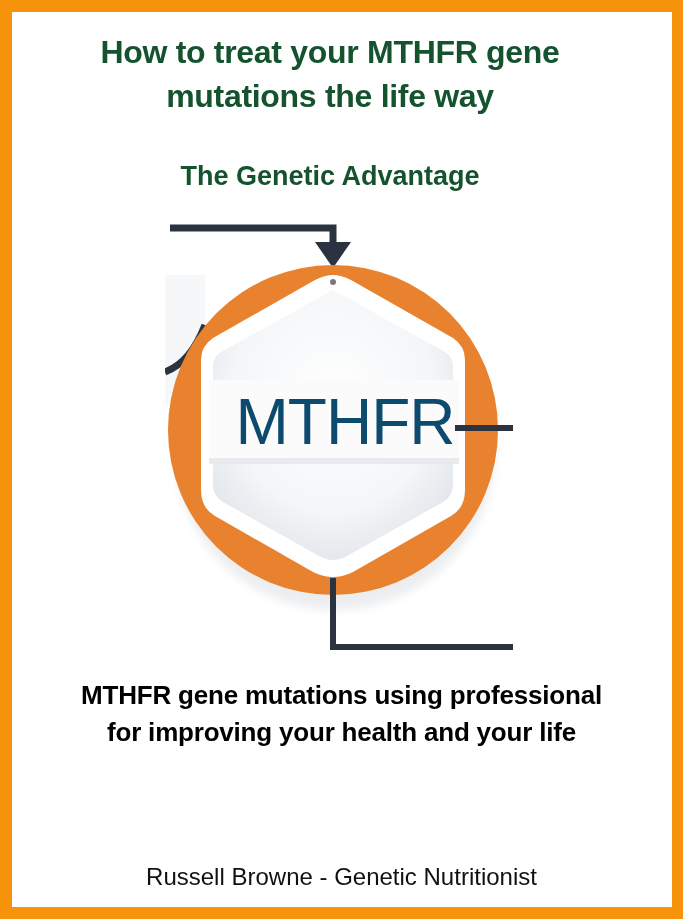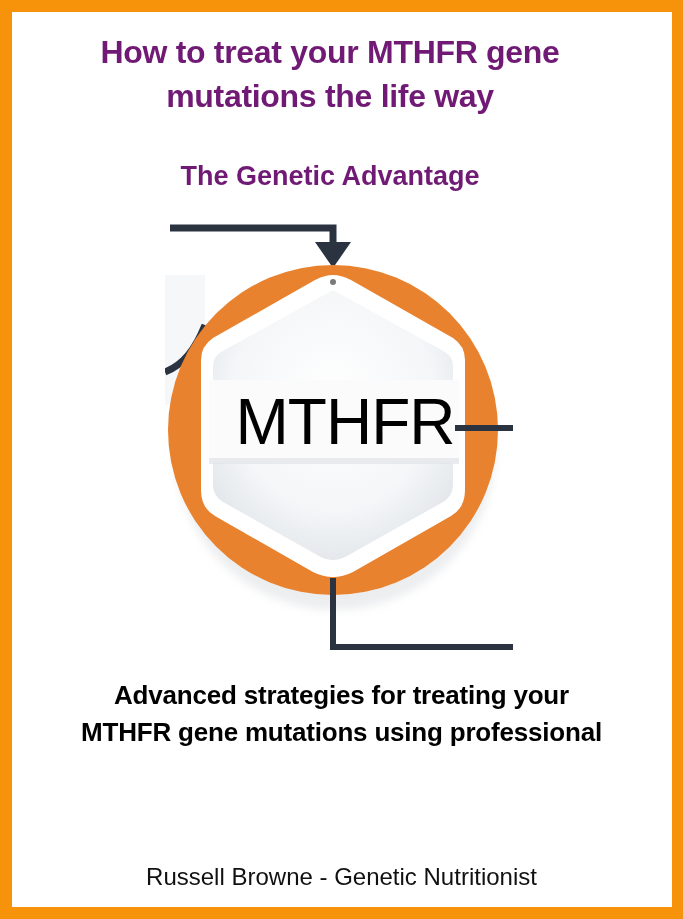--- a/index.html
+++ b/index.html
@@ -21,21 +21,21 @@
       height: 895px;
       background: #FFFFFF;
     }
     .title {
       position: absolute;
       left: 0;
       width: 660px;
       text-align: center;
       font-family: "Liberation Sans", sans-serif;
       font-weight: bold;
-      color: #701a75;
+      color: #14532d;
     }
     .t1 { top: 30px; font-size: 32px; line-height: 44px; letter-spacing: -0.3px; }
     .t2 { top: 154px; font-size: 27px; line-height: 44px; }
     .subtitle {
       position: absolute;
       left: 0;
       width: 683px;
       top: 677px;
       text-align: center;
       font-family: "Liberation Sans", sans-serif;
@@ -66,21 +66,21 @@
     .logo svg { display: block; }
     .logo-text {
       position: absolute;
       left: 60px;
       top: 166px;
       width: 240px;
       text-align: center;
       font-family: "Liberation Sans", sans-serif;
       font-size: 64px;
       line-height: 72px;
-      color: #000000;
+      color: #0c4a6e;
       letter-spacing: -1px;
     }
   </style>
 </head>
 <body>
 
 <div class="frame"></div>
 
 <div class="title t1">
   <div>How to treat your MTHFR gene</div>
@@ -145,17 +145,17 @@
     <circle cx="168" cy="62" r="3" fill="#7A7A7A"></circle>
 
     <path d="M290 208 H348" stroke="#2B3240" stroke-width="6" fill="none"></path>
 
     <path d="M168 358 V427 H348" stroke="#2B3240" stroke-width="6" fill="none"></path>
   </svg>
   <div class="logo-text">MTHFR</div>
 </div>
 
 <div class="subtitle">
-  <div>Advanced strategies for treating your</div>
   <div>MTHFR gene mutations using professional</div>
+  <div>for improving your health and your life</div>
 </div>
 
 <div class="author">Russell Browne - Genetic Nutritionist</div>
 
 </body></html>

